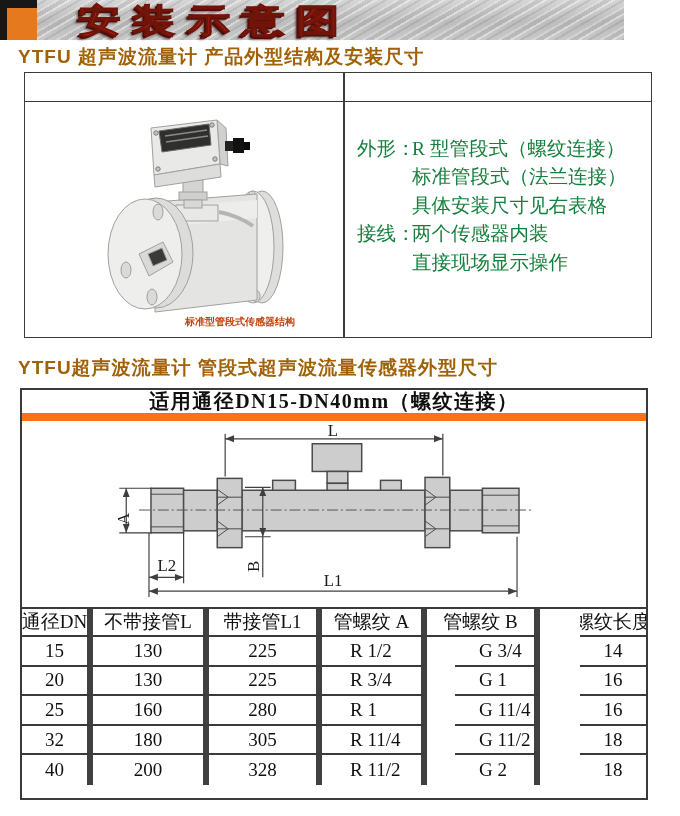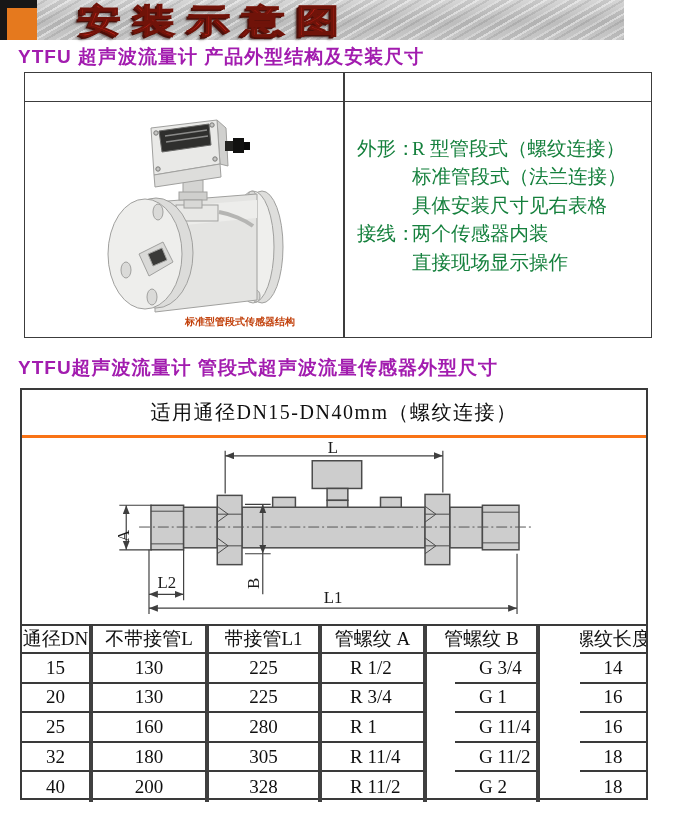--- a/index.html
+++ b/index.html
@@ -19,45 +19,45 @@
   .banner-orange{position:absolute;left:7px;top:8px;width:30px;height:32px;background:#e5791e;}
   .banner-title{position:absolute;left:78px;top:0;height:40px;line-height:41px;
     font-family:"Liberation Sans", sans-serif;font-weight:bold;font-size:33px;
     letter-spacing:9px;transform:scaleX(1.3);transform-origin:0 50%;
     color:#cf241c;-webkit-text-stroke:1px #701309;
     text-shadow:-1px 1px 0 #4d100a,-2px 2px 0 #4d100a,-3px 3px 2px rgba(40,18,14,.55);
     white-space:nowrap;}
 
   
   .sec-title{position:absolute;left:18px;font-family:"Liberation Sans", sans-serif;
-    font-weight:bold;font-size:19px;letter-spacing:1px;color:#a21caf;white-space:nowrap;}
+    font-weight:bold;font-size:19px;letter-spacing:1px;color:#a16207;white-space:nowrap;}
   #sec1-title{top:44px;}
   #sec2-title{top:355px;}
 
   
   .t1{position:absolute;left:24px;top:72px;width:628px;height:266px;border:1.5px solid #3c3c3c;}
   .t1-headrow{position:absolute;left:0;top:0;width:100%;height:29px;border-bottom:1.5px solid #3c3c3c;}
   .t1-vline{position:absolute;left:318px;top:0;bottom:0;width:1.5px;background:#3c3c3c;}
   .t1-left{position:absolute;left:0;top:30.5px;width:318px;bottom:0;}
   .t1-right{position:absolute;left:320px;top:30.5px;right:0;bottom:0;}
   .specs{padding:31px 0 0 12px;font-size:19.5px;color:#15803d;}
   .spec-line{height:28.5px;line-height:28.5px;white-space:nowrap;}
   .spec-label{display:inline-block;width:55px;}
   .photo-caption{position:absolute;left:114px;right:2px;top:211px;text-align:center;
     font-family:Liberation Serif, serif;font-weight:bold;font-size:10px;color:#c2410c;
     white-space:nowrap;}
 
   
   .t2{position:absolute;left:20px;top:388px;width:628px;height:412px;border:2px solid #3a3a3a;}
-  .t2-head{height:48px;border-bottom:3px solid #f97316;display:flex;align-items:center;
-    justify-content:center;font-size:20px;letter-spacing:1.5px;color:#101010;}
+  .t2-head{height:31px;border-bottom:8px solid #f97316;display:flex;align-items:center;
+    justify-content:center;font-size:20px;letter-spacing:1.5px;color:#101010;font-weight:bold;}
   .t2-draw{height:188px;border-bottom:2px solid #3a3a3a;position:relative;}
   .t2-grid{display:grid;grid-template-columns:71px 116px 113px 105px 113px 106px;
     grid-template-rows:28px repeat(5,29.6px);font-size:19px;color:#101010;}
-  .t2-grid>div{border-right:4px solid #404040;border-bottom:2px solid #3a3a3a;
+  .t2-grid>div{border-right:6px solid #404040;border-bottom:2px solid #3a3a3a;
     display:flex;align-items:center;justify-content:center;overflow:hidden;white-space:nowrap;}
   .t2-grid>div:nth-child(6n){border-right:none;margin-left:40px;}
   .t2-grid>div:nth-last-child(-n+6){border-bottom:none;}
   .t2-grid>div.al{justify-content:flex-start;padding-left:28px;}
   .t2-grid>div.bl{justify-content:flex-start;padding-left:24px;margin-left:28px;}
 
   svg{display:block;}
   .dim-text{font-family:"Liberation Serif", serif;font-size:17px;fill:#1c1c1c;}
 </style>
 </head>

